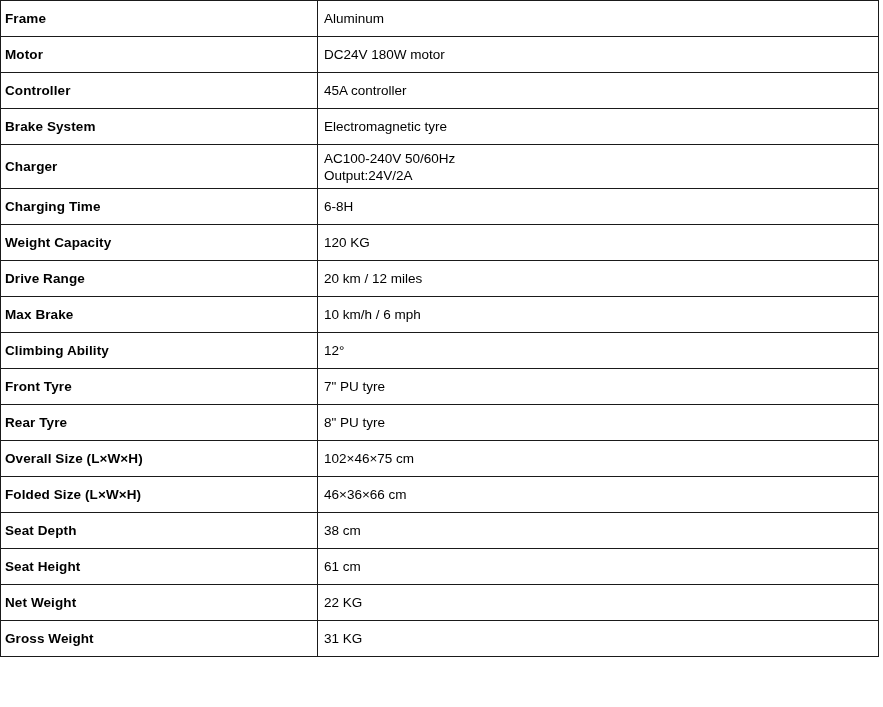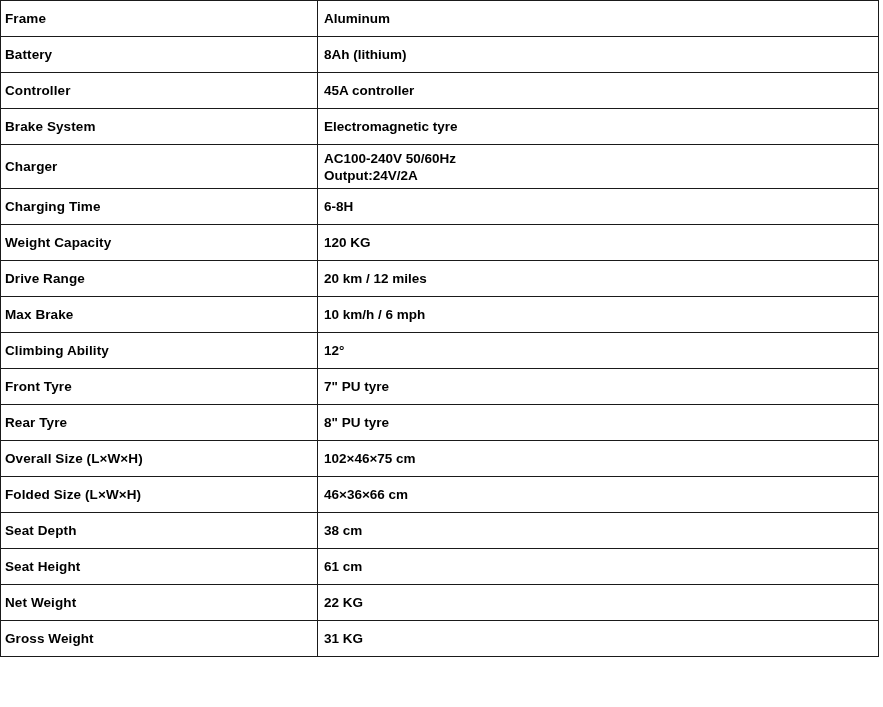--- a/index.html
+++ b/index.html
@@ -40,21 +40,21 @@
     height: 36px;
     box-sizing: border-box;
     white-space: pre-line;
   }
   table.spec-table td.label-cell {
     font-weight: bold;
     border-right: 1px solid #1a1a1a;
     letter-spacing: 0.1px;
   }
   table.spec-table td.value-cell {
-    font-weight: bold;
+    font-weight: normal;
     padding-left: 6px;
     margin-top: 7px;
   }
   table.spec-table tr.tall-row td {
     height: 44px;
   }
 </style>
 </head>
 <body>
 
@@ -63,22 +63,22 @@
     <colgroup>
       <col class="col-label">
       <col class="col-value">
     </colgroup>
     <tbody id="spec-table-body">
         <tr>
           <td class="label-cell">Frame</td>
           <td class="value-cell">Aluminum</td>
         </tr>
         <tr>
-          <td class="label-cell">Battery</td>
-          <td class="value-cell">8Ah (lithium)</td>
+          <td class="label-cell">Motor</td>
+          <td class="value-cell">DC24V 180W motor</td>
         </tr>
         <tr>
           <td class="label-cell">Controller</td>
           <td class="value-cell">45A controller</td>
         </tr>
         <tr>
           <td class="label-cell">Brake System</td>
           <td class="value-cell">Electromagnetic tyre</td>
         </tr>
         <tr class="tall-row">

